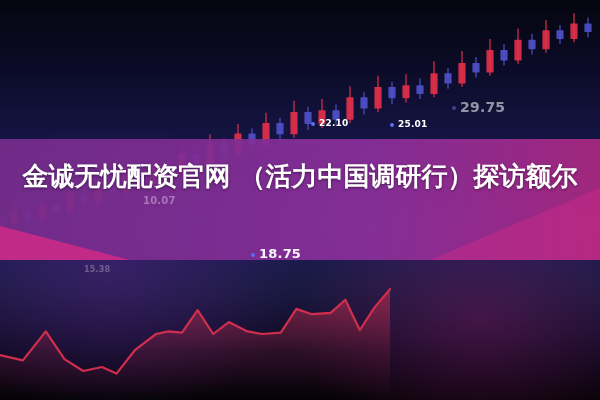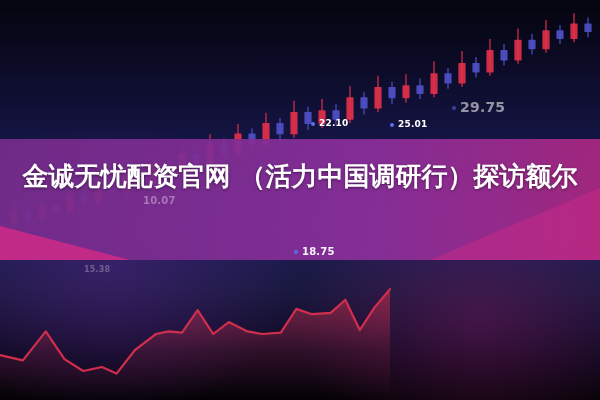--- a/index.html
+++ b/index.html
@@ -223,21 +223,21 @@
     <svg width="600" height="130" viewBox="0 0 600 130" xmlns="http://www.w3.org/2000/svg">
       <polygon points="0,130 0,96 130,130" fill="#cf2a86" opacity="0.85"></polygon>
       <polygon points="430,130 600,58 600,130" fill="#c92a88" opacity="0.5"></polygon>
     </svg>
   </div>
 
   <div id="labels">
       <div class="plabel" style="left: 311px; top: 118px; font-size: 9px; opacity: 1;"><span class="dot"></span><span>22.10</span></div>
       <div class="plabel" style="left: 390px; top: 119px; font-size: 9px; opacity: 1;"><span class="dot"></span><span>25.01</span></div>
       <div class="plabel" style="left: 452px; top: 99px; font-size: 14px; opacity: 0.55; text-align: right;"><span class="dot"></span><span>29.75</span></div>
-      <div class="plabel" style="left: 251px; top: 246px; font-size: 10px; opacity: 0.95; margin-left: 43px;"><span class="dot"></span><span>18.75</span></div>
+      <div class="plabel" style="left: 251px; top: 246px; font-size: 13px; opacity: 0.95;"><span class="dot"></span><span>18.75</span></div>
       <div class="plabel" style="left: 143px; top: 195px; font-size: 10px; opacity: 0.35;"><span>10.07</span></div>
       <div class="plabel" style="left: 84px; top: 265px; font-size: 8px; opacity: 0.28;"><span>15.38</span></div>
     </div>
 
   <div class="headline" id="headline" style="font-size: 26px; color: rgb(255, 255, 255); top: 161px;">
     <span class="headline-line">金诚无忧配资官网 （活力中国调研行）探访额尔</span>
   </div>
 
 </div>
 

